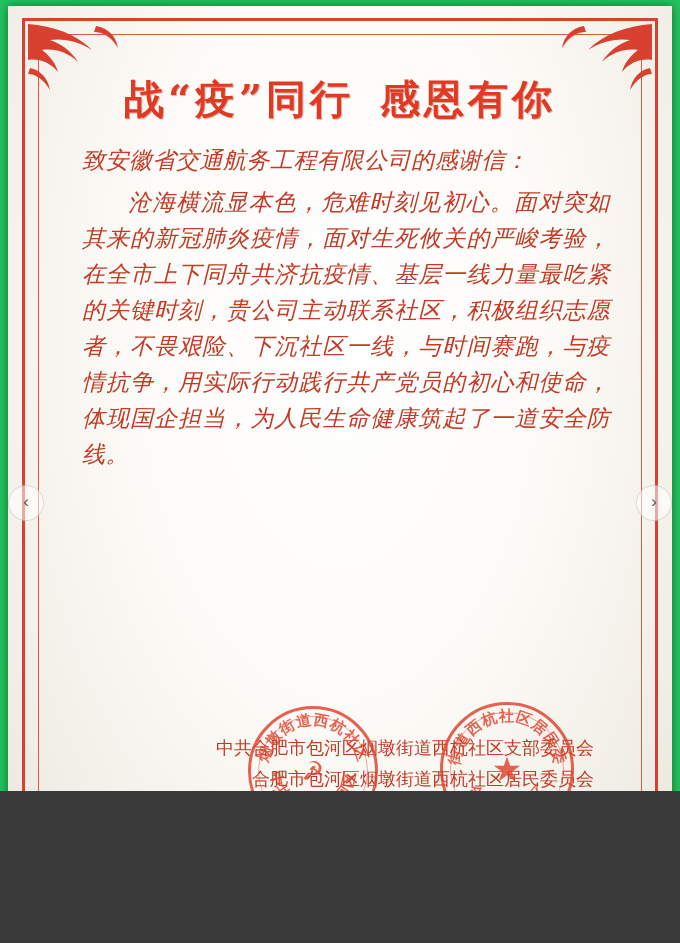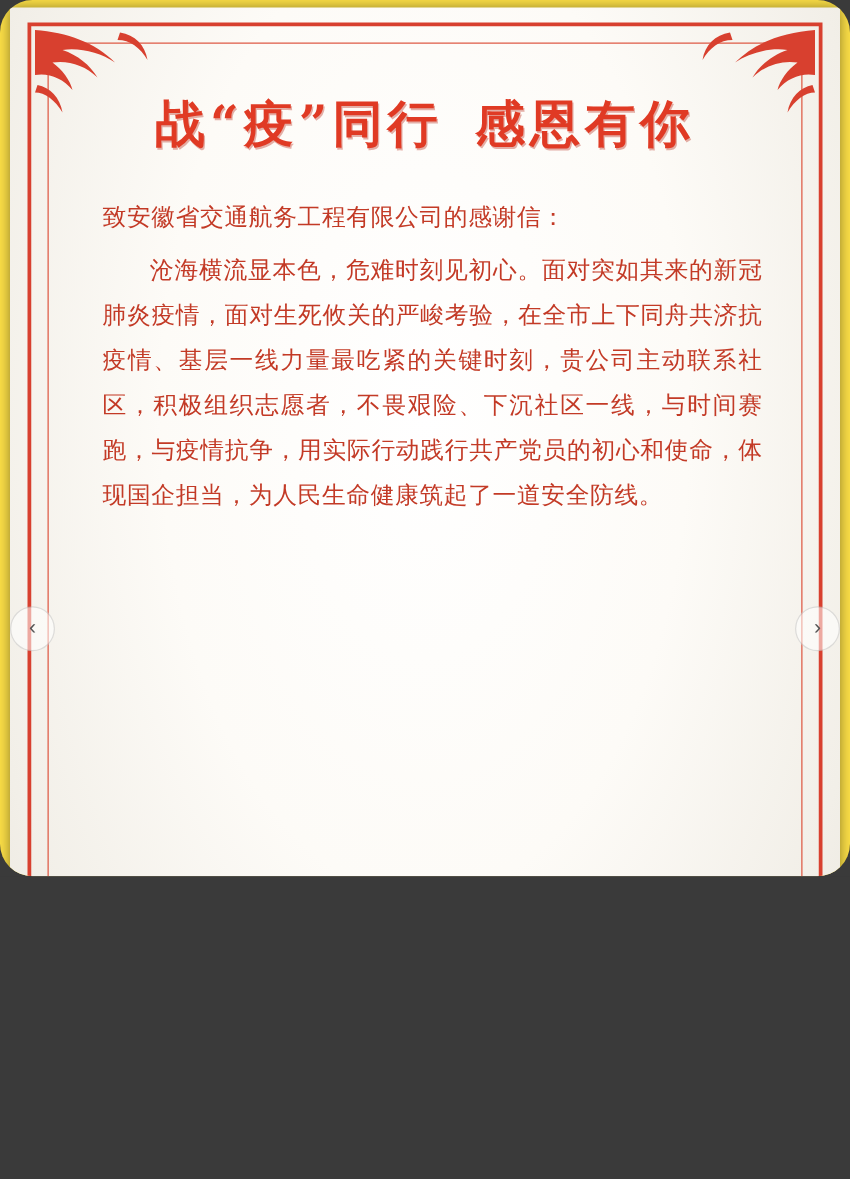--- a/index.html
+++ b/index.html
@@ -3,25 +3,24 @@
 <meta charset="utf-8">
 <style>
   html, body {
     margin: 0;
     padding: 0;
     background: #3a3a3a;
   }
   #root {
     position: relative;
     width: 680px;
-    height: 701px;
+    height: 791px;
     overflow: hidden;
-    background: #fde047;
+    background: #22c55e;
     font-family: "Liberation Sans", sans-serif;
-    border-radius: 26px;
   }
   
   #page {
     position: absolute;
     left: 8px;
     top: 6px;
     width: 664px;
     height: 931px;
     background:
       radial-gradient(ellipse at 50% 35%, #ffffff 0%, #fdfbf7 45%, #f2efe8 78%, #e8e4db 100%);
@@ -81,27 +80,28 @@
     letter-spacing: 4px;
     text-shadow: 1px 1px 0 rgba(180,30,12,.35);
   }
   .title .gap { display:inline-block; width: 26px; }
 
   
   .letter {
     position: absolute;
     left: 74px;
     right: 62px;
-    top: 150px;
+    top: 136px;
     color: #c33a26;
     font-family: "DejaVu Serif", "Liberation Serif", serif;
-    font-size: 19px;
+    font-size: 23px;
     line-height: 36px;
     letter-spacing: 0.5px;
     text-align: justify;
+    font-style: italic;
   }
   .letter p { margin: 0 0 6px 0; }
   .letter p.indent { text-indent: 2em; }
 
   
   .signature {
     position: absolute;
     right: 78px;
     top: 726px;
     width: 420px;

